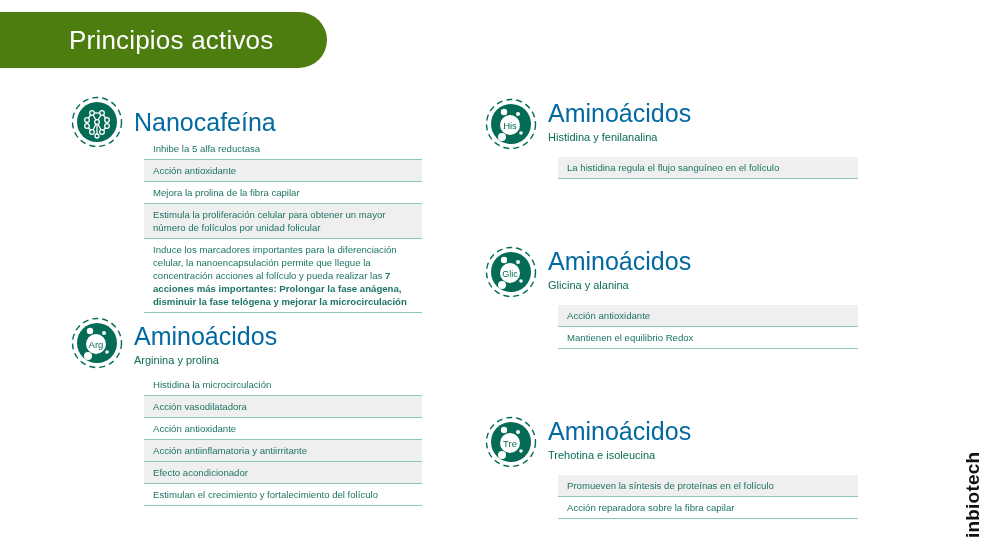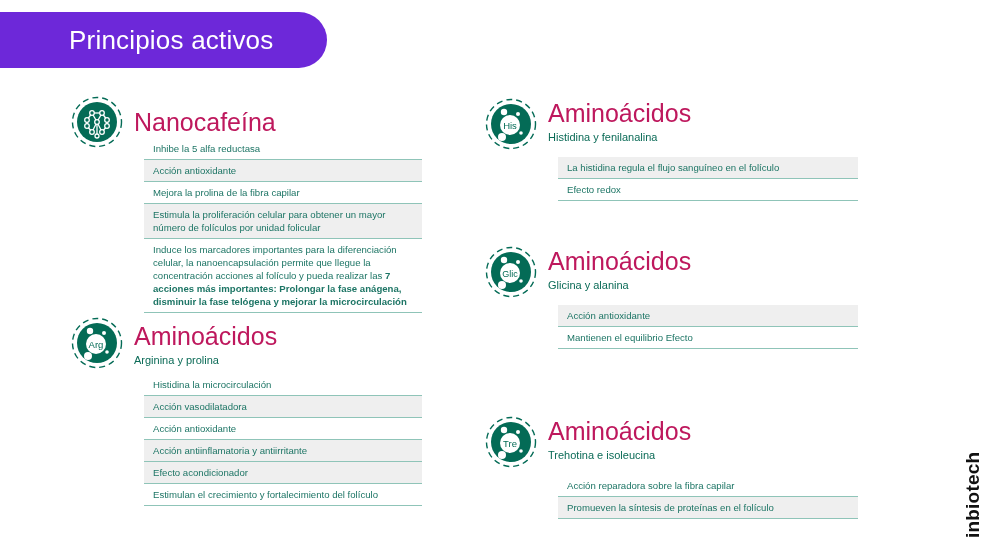--- a/index.html
+++ b/index.html
@@ -1,32 +1,32 @@
 <!DOCTYPE html>
 <html><head>
   <meta charset="utf-8">
   <style>
     * { box-sizing: border-box; margin: 0; padding: 0; }
     html, body { width: 1000px; height: 558px; background: #ffffff; overflow: hidden; }
     body { position: relative; font-family: "Liberation Sans", sans-serif; color: #0b6b57; }
 
     .title-bar {
       position: absolute; left: 0; top: 12px; width: 327px; height: 56px;
-      background: #6d28d9; border-radius: 0 30px 30px 0;
+      background: #4d7c0f; border-radius: 0 30px 30px 0;
       display: flex; align-items: center; padding-left: 69px;
     }
     .title-bar span { color: #ffffff; font-size: 26px; font-weight: 500; letter-spacing: 0.2px; }
 
     .section { position: absolute; }
     .sec-head { position: relative; height: 64px; }
     .badge {
       position: absolute; left: 0; top: 0; width: 52px; height: 52px;
     }
     .heading { position: absolute; left: 63px; }
-    .h-main { font-size: 25px; color: #be185d; line-height: 28px; white-space: nowrap; }
+    .h-main { font-size: 25px; color: #0369a1; line-height: 28px; white-space: nowrap; }
     .h-sub { font-size: 11px; color: #0b6b57; line-height: 20px; white-space: nowrap; }
 
     .rows { position: absolute; width: 278px; }
     .row {
       font-size: 9.6px; color: #1d7565; line-height: 13px;
       padding: 4px 9px 4px 9px; border-bottom: 1.5px solid #8fc4b8;
       min-height: 22px; display: flex; align-items: flex-start;
     }
     .row.shade { background: #efefef; }
     .row .txt { display: block; }
@@ -159,23 +159,20 @@
     <div class="heading" style="top:1px;">
       <div class="h-main">Aminoácidos</div>
       <div class="h-sub">Histidina y fenilanalina</div>
     </div>
   </div>
 </div>
 <div class="rows" style="left:558px; top:157px; width:300px;">
   <div class="row shade">
       <span class="txt">La histidina regula el flujo sanguíneo en el folículo</span>
     </div>
-  <div class="row">
-      <span class="txt">Efecto redox</span>
-    </div>
 </div>
 
 <div class="section" style="left:485px; top:246px;">
   <div class="sec-head">
     <svg class="badge" viewBox="0 0 52 52">
       <use href="#badge-frame"></use>
       <circle cx="25" cy="27" r="10" fill="#ffffff"></circle>
       <circle cx="19" cy="14" r="3.2" fill="#ffffff"></circle>
       <circle cx="33" cy="16" r="2" fill="#ffffff"></circle>
       <circle cx="17" cy="39" r="4" fill="#ffffff"></circle>
@@ -186,21 +183,21 @@
       <div class="h-main">Aminoácidos</div>
       <div class="h-sub">Glicina y alanina</div>
     </div>
   </div>
 </div>
 <div class="rows" style="left:558px; top:305px; width:300px;">
   <div class="row shade">
       <span class="txt">Acción antioxidante</span>
     </div>
   <div class="row">
-      <span class="txt">Mantienen el equilibrio Efecto</span>
+      <span class="txt">Mantienen el equilibrio Redox</span>
     </div>
 </div>
 
 <div class="section" style="left:485px; top:416px;">
   <div class="sec-head">
     <svg class="badge" viewBox="0 0 52 52">
       <use href="#badge-frame"></use>
       <circle cx="25" cy="27" r="10" fill="#ffffff"></circle>
       <circle cx="19" cy="14" r="3.2" fill="#ffffff"></circle>
       <circle cx="33" cy="16" r="2" fill="#ffffff"></circle>
@@ -208,21 +205,21 @@
       <circle cx="36" cy="35" r="1.8" fill="#ffffff"></circle>
       <text x="25" y="30.5" text-anchor="middle" font-size="9.5" fill="#046b56" font-family="Liberation Sans, sans-serif">Tre</text>
     </svg>
     <div class="heading" style="top:1px;">
       <div class="h-main">Aminoácidos</div>
       <div class="h-sub">Trehotina e isoleucina</div>
     </div>
   </div>
 </div>
 <div class="rows" style="left:558px; top:475px; width:300px;">
+  <div class="row shade">
+      <span class="txt">Promueven la síntesis de proteínas en el folículo</span>
+    </div>
   <div class="row">
       <span class="txt">Acción reparadora sobre la fibra capilar</span>
     </div>
-  <div class="row shade">
-      <span class="txt">Promueven la síntesis de proteínas en el folículo</span>
-    </div>
 </div>
 
 <div class="brand">inbiotech</div>
 
 </body></html>

